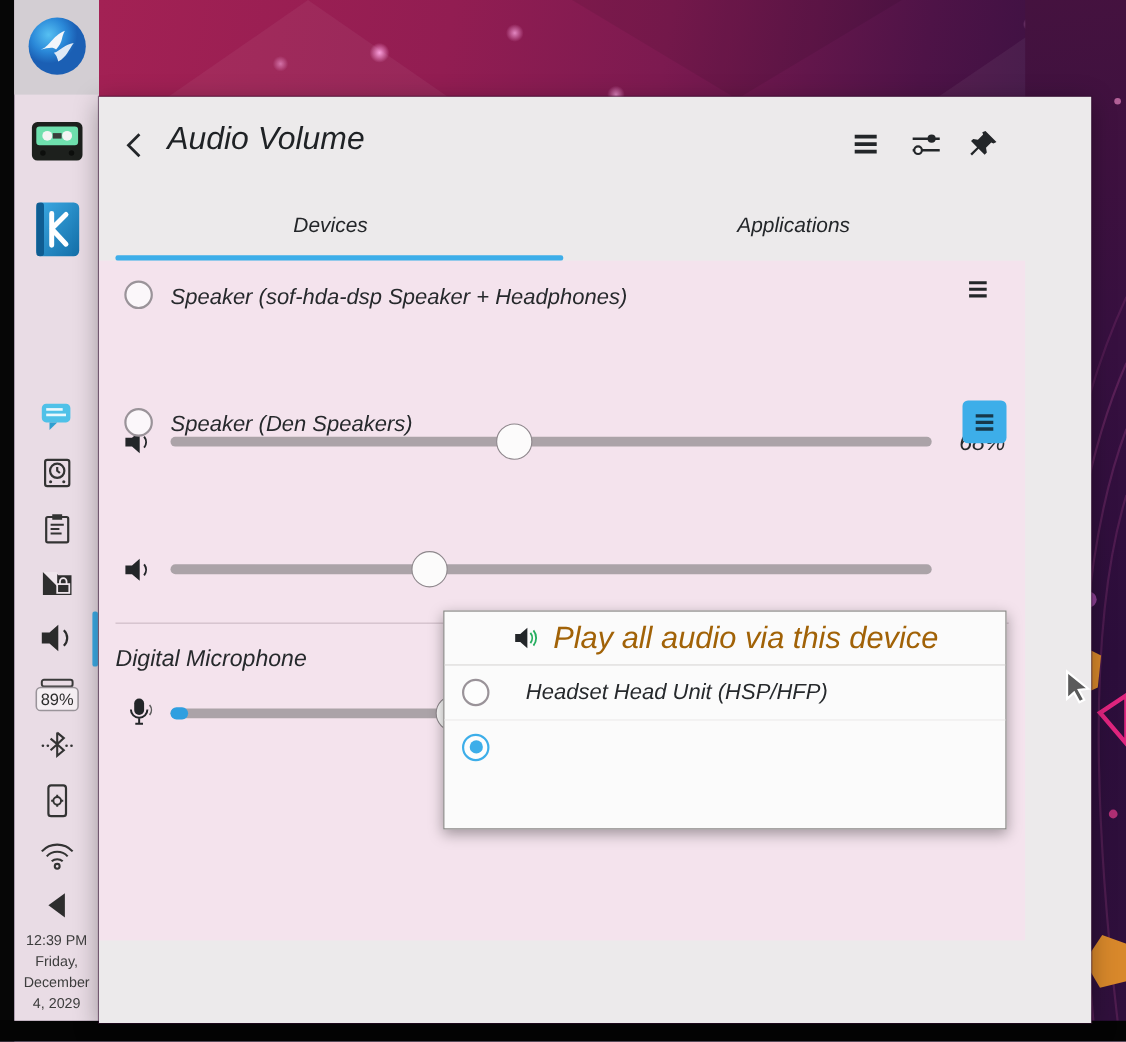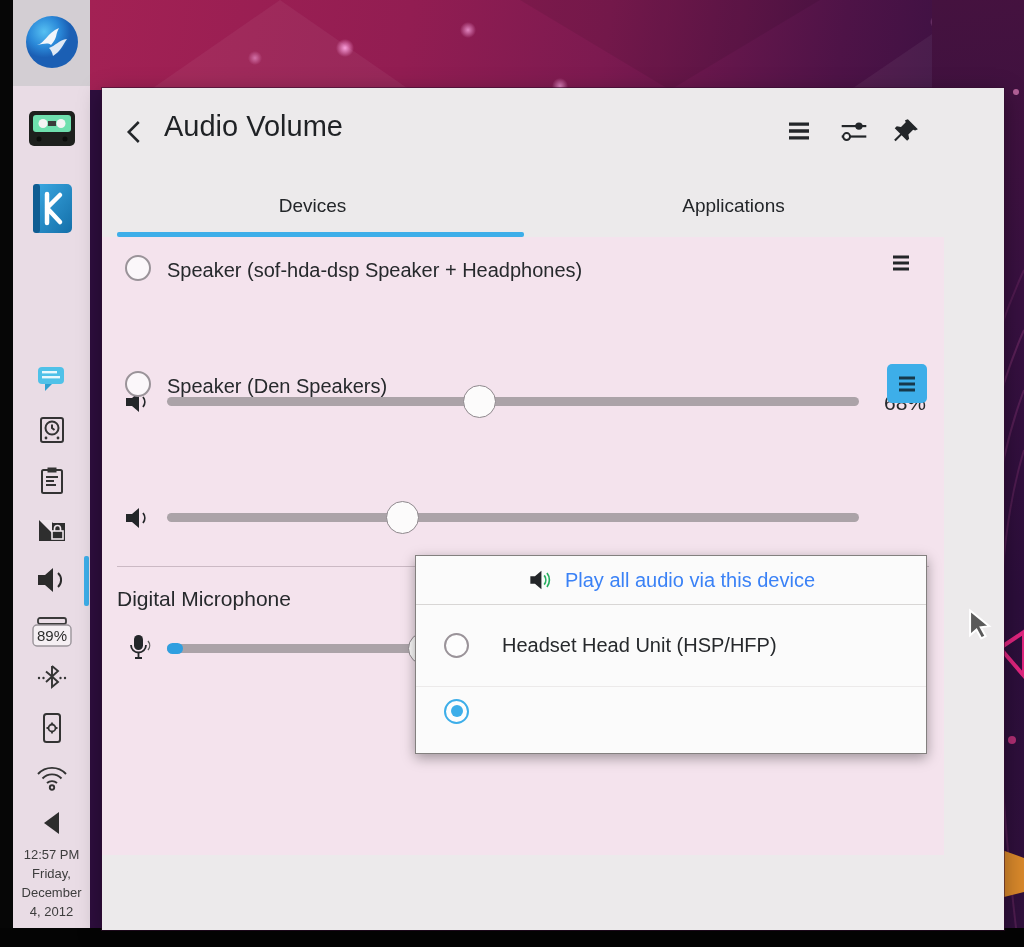--- a/index.html
+++ b/index.html
@@ -29,22 +29,22 @@
 
   
   .sidebar { left:13px; top:0; width:77px; height:928px; background:#e9dce5; }
   .sb-active-tile { left:0; top:0; width:77px; height:86px; background:#d3ced3; }
   .sb-icon { position:absolute; left:0; width:77px; display:flex; justify-content:center; }
   .tray svg { display:block; }
   .sb-blue-bar { left:71px; top:556px; width:5px; height:50px; background:#3daee9; border-radius:2px; }
   .sb-clock { left:0; top:845px; width:77px; text-align:center; font-size:13px; line-height:19px; color:#3d3d3d; }
 
   
-  .audio-panel { left:102px; top:88px; width:902px; height:842px; background:#eceaeb;
-    box-shadow:0 0 0 1px rgba(50,12,48,0.55), 0 6px 22px rgba(0,0,0,0.35); }
+  .audio-panel { left:90px; top:88px; width:902px; height:842px; background:#eceaeb;
+    box-shadow:0 0 0 1px rgba(50,12,48,0.55), 0 6px 22px rgba(0,0,0,0.35);font-style:italic; }
   .panel-title { left:62px; top:22px; font-size:29px; color:#1f2225; }
   .back-btn { left:18px; top:29px; width:30px; height:30px; cursor:pointer; }
   .hdr-ic { top:28px; width:30px; height:30px; }
   .tab { top:92px; height:52px; width:421px; display:flex; align-items:center; justify-content:center;
     font-size:19px; color:#232629; }
   .tab-underline { left:15px; top:144px; width:407px; height:5px; background:#3daee9; border-radius:2px; }
   .panel-content { left:0; top:149px; width:842px; height:618px; background:#f4e3ed; }
 
   .radio { border-radius:50%; background:#fbf7fa; border:2px solid #9a9399; width:26px; height:26px; }
   .radio.checked { border-color:#3daee9; display:flex; align-items:center; justify-content:center; }
@@ -58,25 +58,25 @@
   .slider-handle { width:33px; height:33px; border-radius:50%; background:#fcfbfb; border:1px solid #8e878c; }
   .pct { font-size:21px; color:#26292c; }
   .divider { height:1px; background:rgba(80,60,75,0.25); }
   .section-label { font-size:21px; color:#26292c; }
   .mic-fill { height:11px; width:16px; background:#2f9fe0; border-radius:6px; }
 
   
   .ctx-menu { left:313px; top:318px; width:512px; height:199px; background:#fbfbfb;
     border:1px solid #83807f; box-shadow:0 4px 12px rgba(0,0,0,0.35); }
   .ctx-item { height:49px; display:flex; align-items:center; justify-content:center; gap:11px;
-    font-size:20px; color:#3b82f6; border-bottom:1px solid #d8d6d5; }
+    font-size:28px; color:#a16207; border-bottom:1px solid #d8d6d5; }
   .ctx-section { height:50px; background:#ececec; display:flex; align-items:center; justify-content:center;
     font-size:20px; color:#3a3d40; border-bottom:1px solid #d0cecd; }
-  .ctx-option { height:49px; display:flex; align-items:center; padding-left:28px; gap:33px;
-    font-size:20px; color:#26292c;margin-top:16px; }
+  .ctx-option { height:49px; display:flex; align-items:center; padding-left:16px; gap:33px;
+    font-size:20px; color:#26292c; }
 
   
   .bottom-bar { left:0; top:767px; width:842px; height:75px; background:#ebeaea;
     border-top:1px solid rgba(0,0,0,0.18); }
   .chk { left:10px; top:26px; width:24px; height:24px; border-radius:4px; background:#3daee9;
     border:1px solid #8fcdec; box-shadow:inset 0 0 0 1px rgba(255,255,255,0.4); }
   .chk-label { left:45px; top:26px; font-size:21px; color:#26292c; }
 
   .cursor { left:963px; top:607px; width:34px; height:34px; }
 </style>
@@ -237,24 +237,24 @@
       </svg>
     </div>
 
     <div class="sb-icon tray" style="top:810px;">
       <svg width="22" height="26" viewBox="0 0 22 26">
         <path d="M18 2 L3 13 l15 11 Z" fill="#2d2d2d"></path>
       </svg>
     </div>
 
     <div class="abs sb-clock">
-      <div>12:57 PM</div>
+      <div>12:39 PM</div>
       <div>Friday,</div>
       <div>December</div>
-      <div>4, 2012</div>
+      <div>4, 2029</div>
     </div>
   </div>
 
   <div class="abs audio-panel">
 
     <div class="abs back-btn">
       <svg width="30" height="30" viewBox="0 0 24 24" fill="none" stroke="#232629" stroke-width="2">
           <path d="M15 4 l-8 8 8 8"></path>
         </svg>
     </div>

